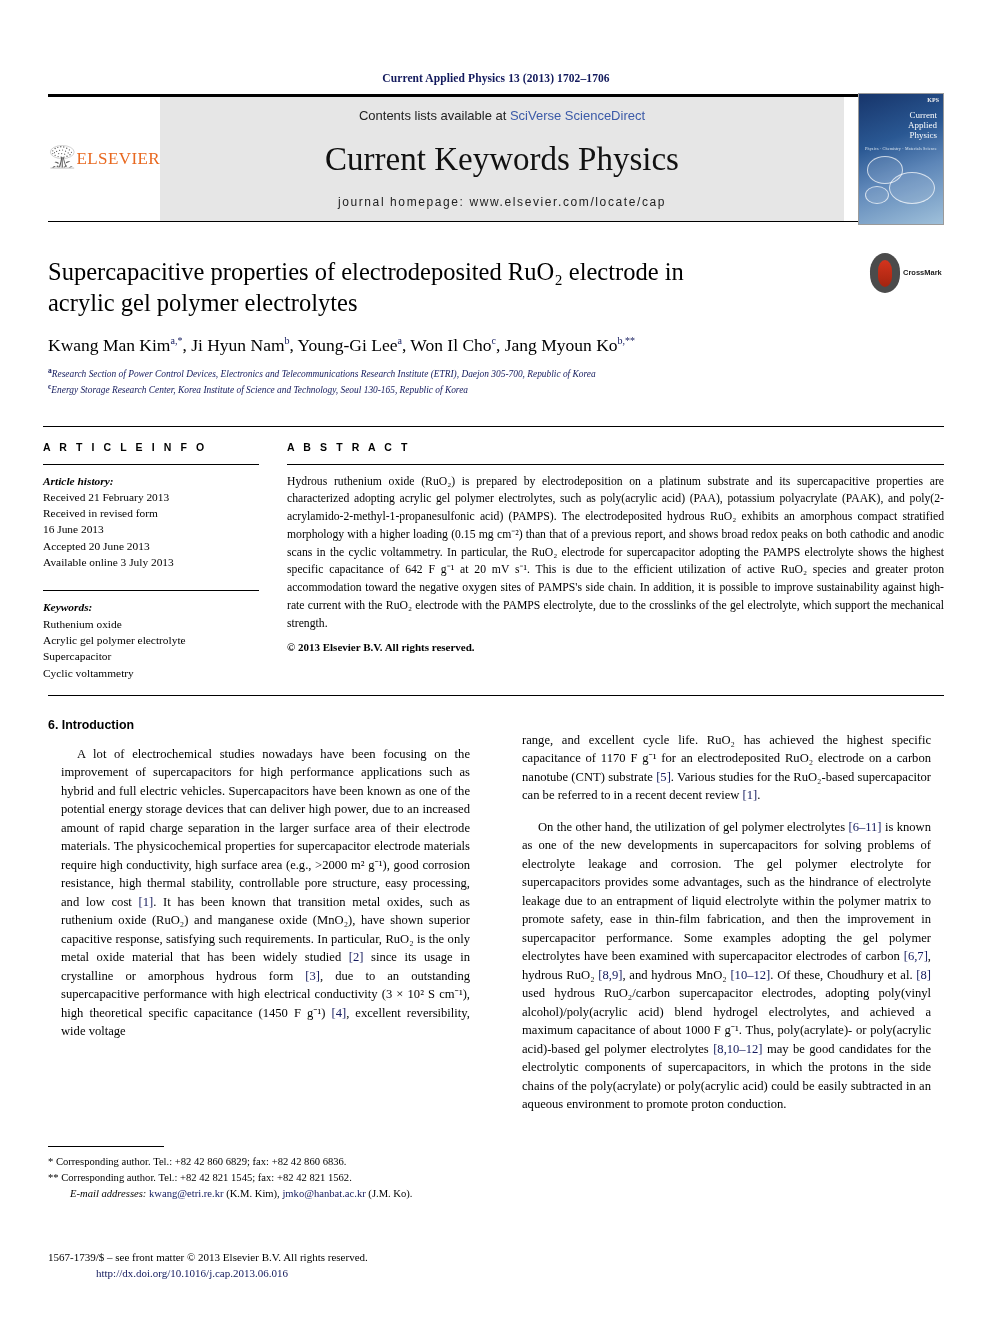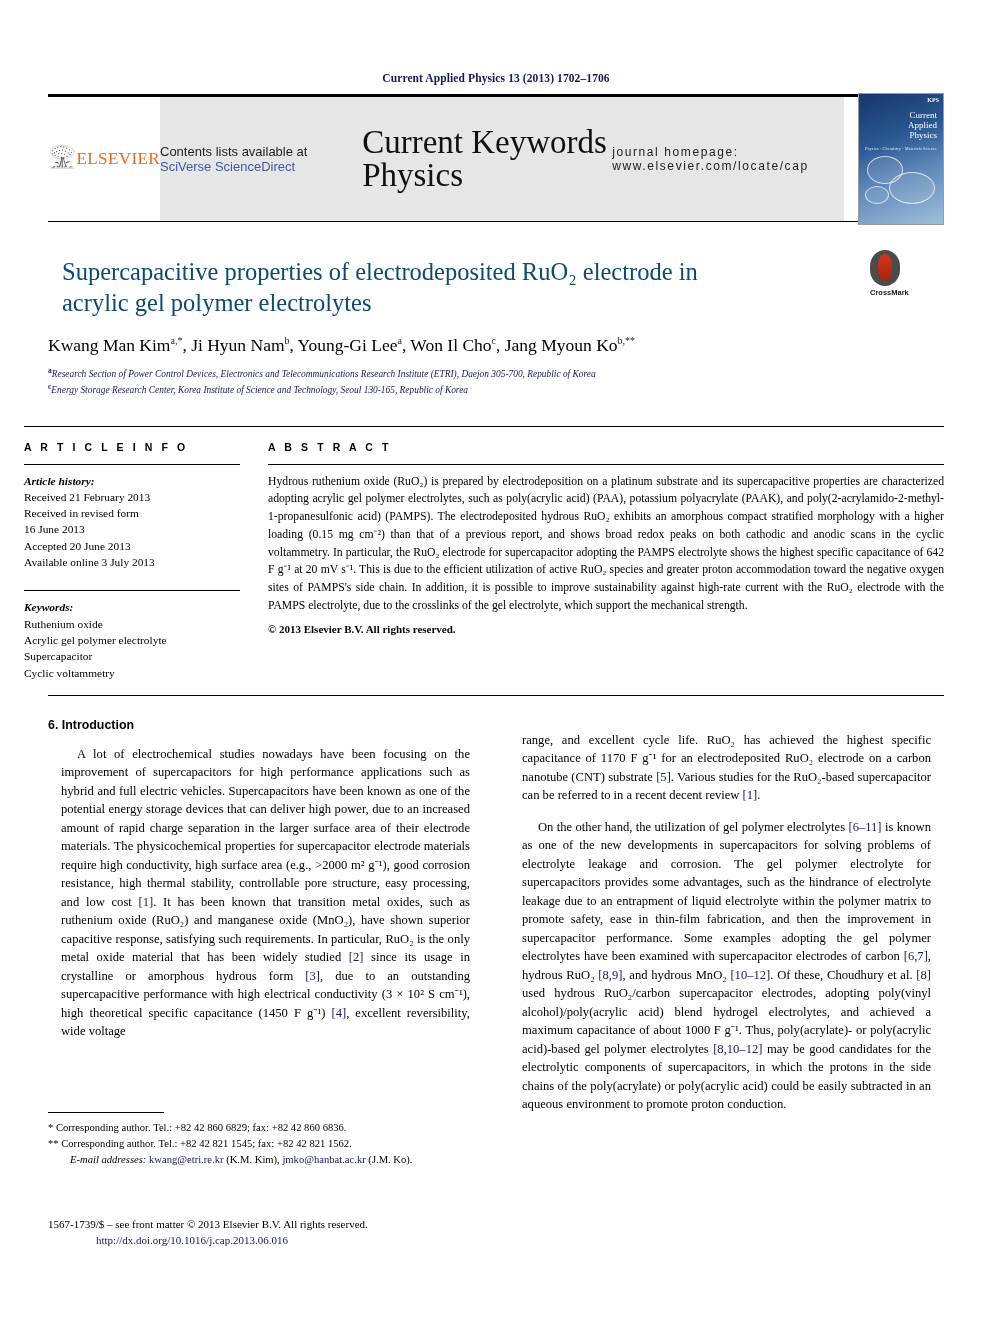--- a/index.html
+++ b/index.html
@@ -62,21 +62,21 @@
     letter-spacing: 0.4px;
     color: #e8681f;
     font-weight: 400;
     line-height: 1;
     margin-top: 1px;
   }
   .masthead-center {
     flex: 1 1 auto;
     background: #e6e6e6;
     display: flex;
-    flex-direction: row;
+    flex-direction: column;
     align-items: center;
     justify-content: space-between;
     padding: 11px 0 12px 0;
     box-sizing: border-box;
   }
   .contents-line {
     font-family: "Liberation Sans", sans-serif;
     font-size: 13px;
     color: #222;
   }
@@ -149,34 +149,33 @@
   
   .titleblock {
     margin: 34px 48px 0 48px;
     position: relative;
   }
   .article-title {
     font-family: "Liberation Serif", serif;
     font-size: 24.5px;
     line-height: 1.28;
     font-weight: 400;
-    color: #0c4a6e;
+    color: #000000;
     max-width: 700px;
-    margin: 14px;
+    margin: 0;
   }
   .crossmark {
     position: absolute;
     right: 0;
     top: -6px;
     width: 74px;
     height: 46px;
     display: flex;
-    align-items: flex-start;
+    align-items: center;
     gap: 3px;
-    flex-direction: column;
   }
   .cm-badge {
     width: 30px; height: 40px;
     border-radius: 50% / 46%;
     background: #4b4b4b;
     position: relative;
     display: flex; align-items: center; justify-content: center;
   }
   .cm-inner {
     width: 14px; height: 27px;
@@ -202,21 +201,21 @@
     font-family: "Liberation Serif", serif;
     font-style: italic;
     font-size: 9.4px;
     line-height: 1.52;
     color: #12195c;
   }
   .affils sup { font-style: normal; font-weight: bold; font-size: 7.5px; }
 
   
   .infoabs {
-    margin: 28px 48px 0 24px;
+    margin: 28px 48px 0 43px;
     border-top: 1px solid #000;
     padding-top: 14px;
     display: flex;
     gap: 28px;
   }
   .col-info { width: 216px; flex: 0 0 216px; }
   .col-abs { flex: 1 1 auto; }
   .sec-head {
     font-family: "Liberation Sans", sans-serif;
     font-weight: bold;
@@ -276,21 +275,21 @@
     margin: 13px;
     color: #000;
   }
   .para + .para { margin-top: 0; }
   .ref { color: #12195c; }
 
   
   .footnotes {
     position: absolute;
     left: 48px;
-    top: 1112px;
+    top: 1146px;
     width: 435px;
   }
   .fn-rule {
     border-top: 1px solid #000;
     width: 116px;
     margin-bottom: 7px;
   }
   .fn-line {
     font-family: "Liberation Serif", serif;
     font-size: 10.6px;
@@ -304,21 +303,21 @@
     font-size: 10.6px;
     line-height: 1.52;
     padding-left: 22px;
   }
   .fn-email .lbl { font-style: italic; }
   .fn-email a { color: #12195c; text-decoration: none; }
 
   .imprint {
     position: absolute;
     left: 48px;
-    top: 1216px;
+    top: 1249px;
     width: 470px;
     font-family: "Liberation Serif", serif;
     font-size: 11px;
     line-height: 1.48;
     color: #000;
   }
   .imprint .doi { color: #12195c; padding-left: 48px; }
 </style>
 </head>
 <body>

